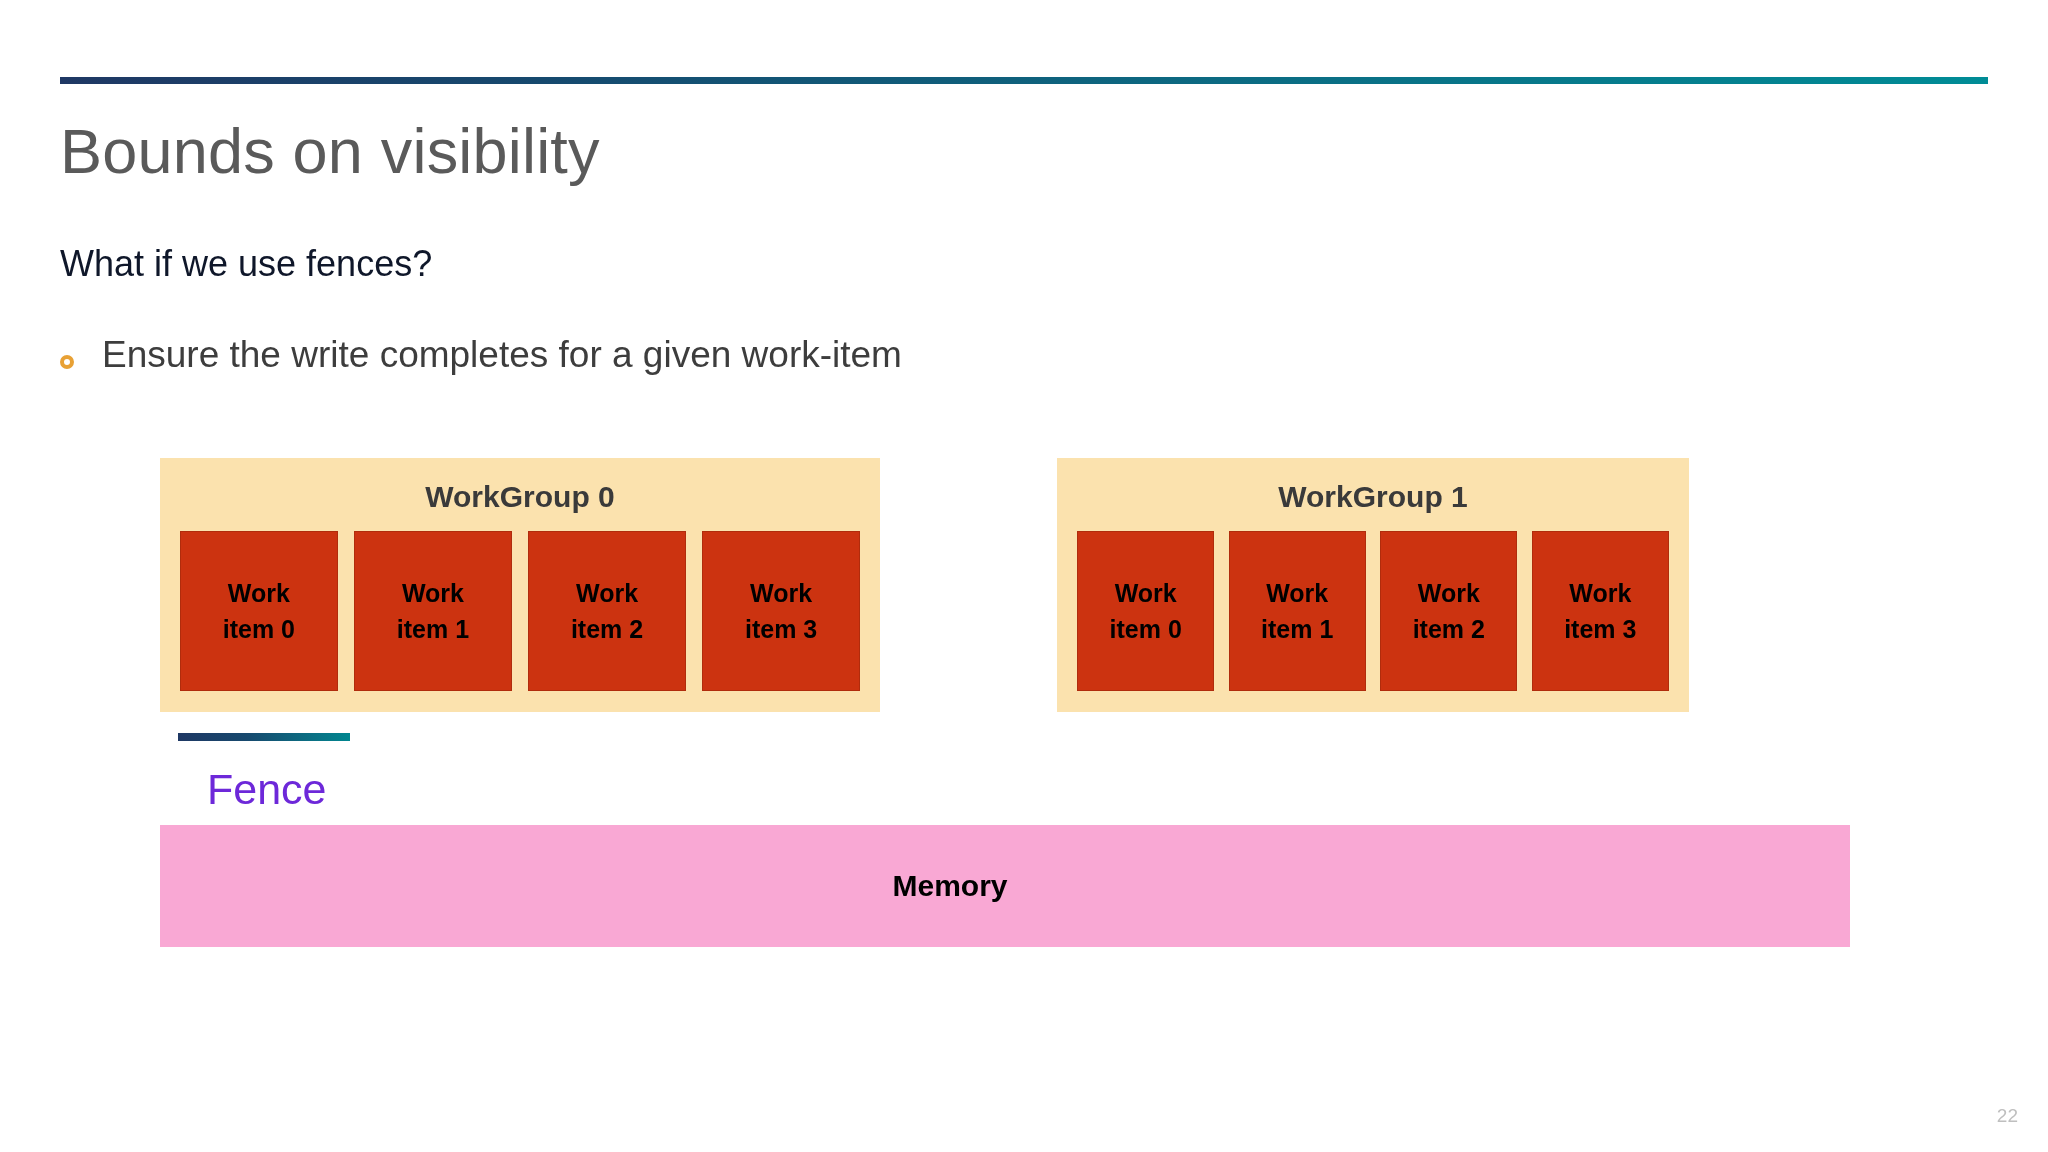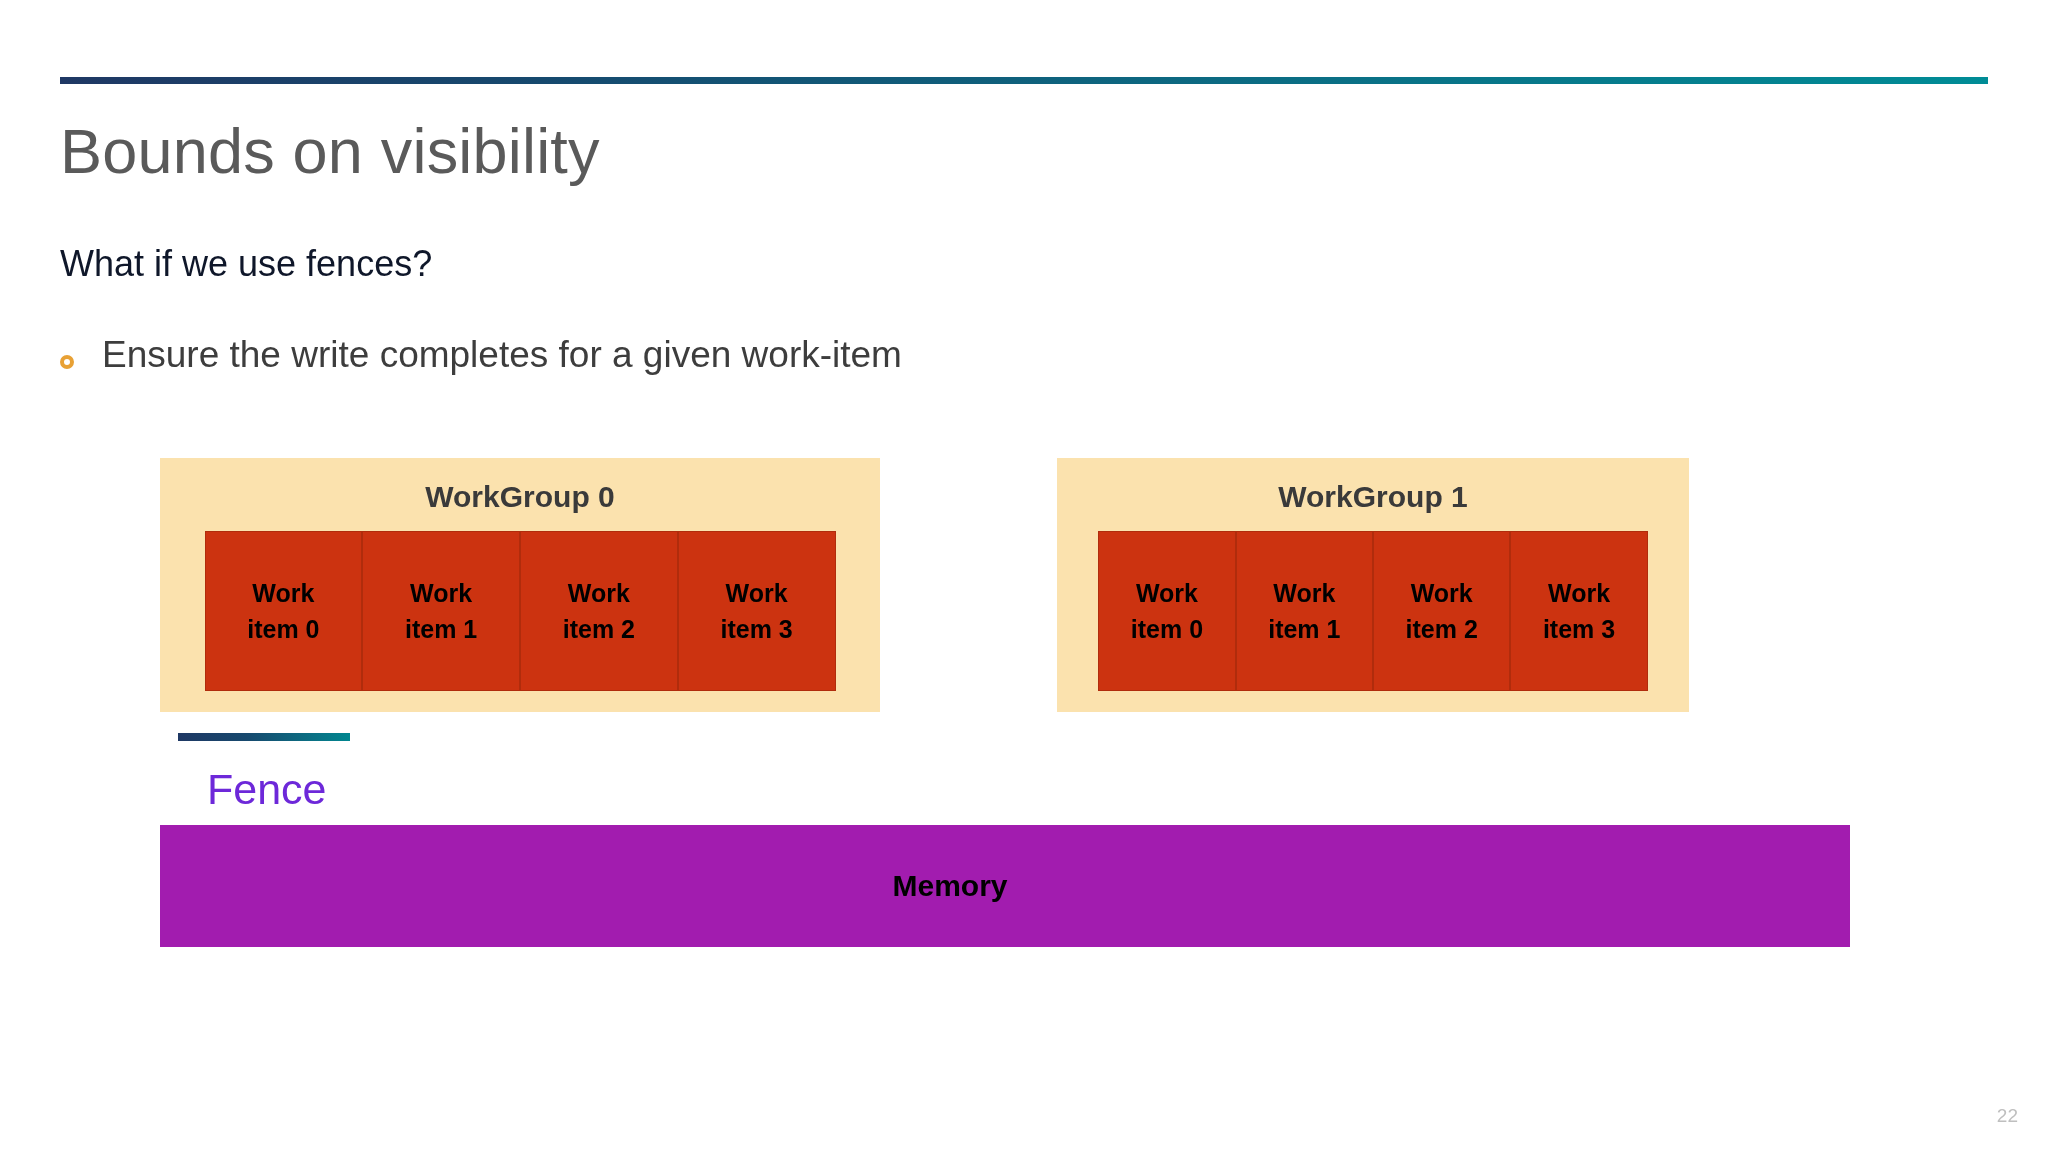--- a/index.html
+++ b/index.html
@@ -104,21 +104,21 @@
     color: #3A3A3A;
   }
 
   .items-row {
     position: absolute;
     left: 20px;
     right: 20px;
     top: 73px;
     height: 160px;
     display: flex;
-    justify-content: center;
+    justify-content: space-between;
   }
   .work-item {
     width: 23.2%;
     background: #CC3310;
     border: 1px solid #B02C0C;
     box-sizing: border-box;
     display: flex;
     flex-direction: column;
     align-items: center;
     justify-content: center;
@@ -147,21 +147,21 @@
     font-weight: 400;
   }
 
   
   .memory-box {
     position: absolute;
     left: 160px;
     top: 825px;
     width: 1690px;
     height: 122px;
-    background: #a21caf;
+    background: #f9a8d4;
     display: flex;
     align-items: center;
     justify-content: center;
   }
   .memory-label {
     font-size: 30px;
     font-weight: bold;
     color: #000000;
     transform: translateX(-55px);
   }

